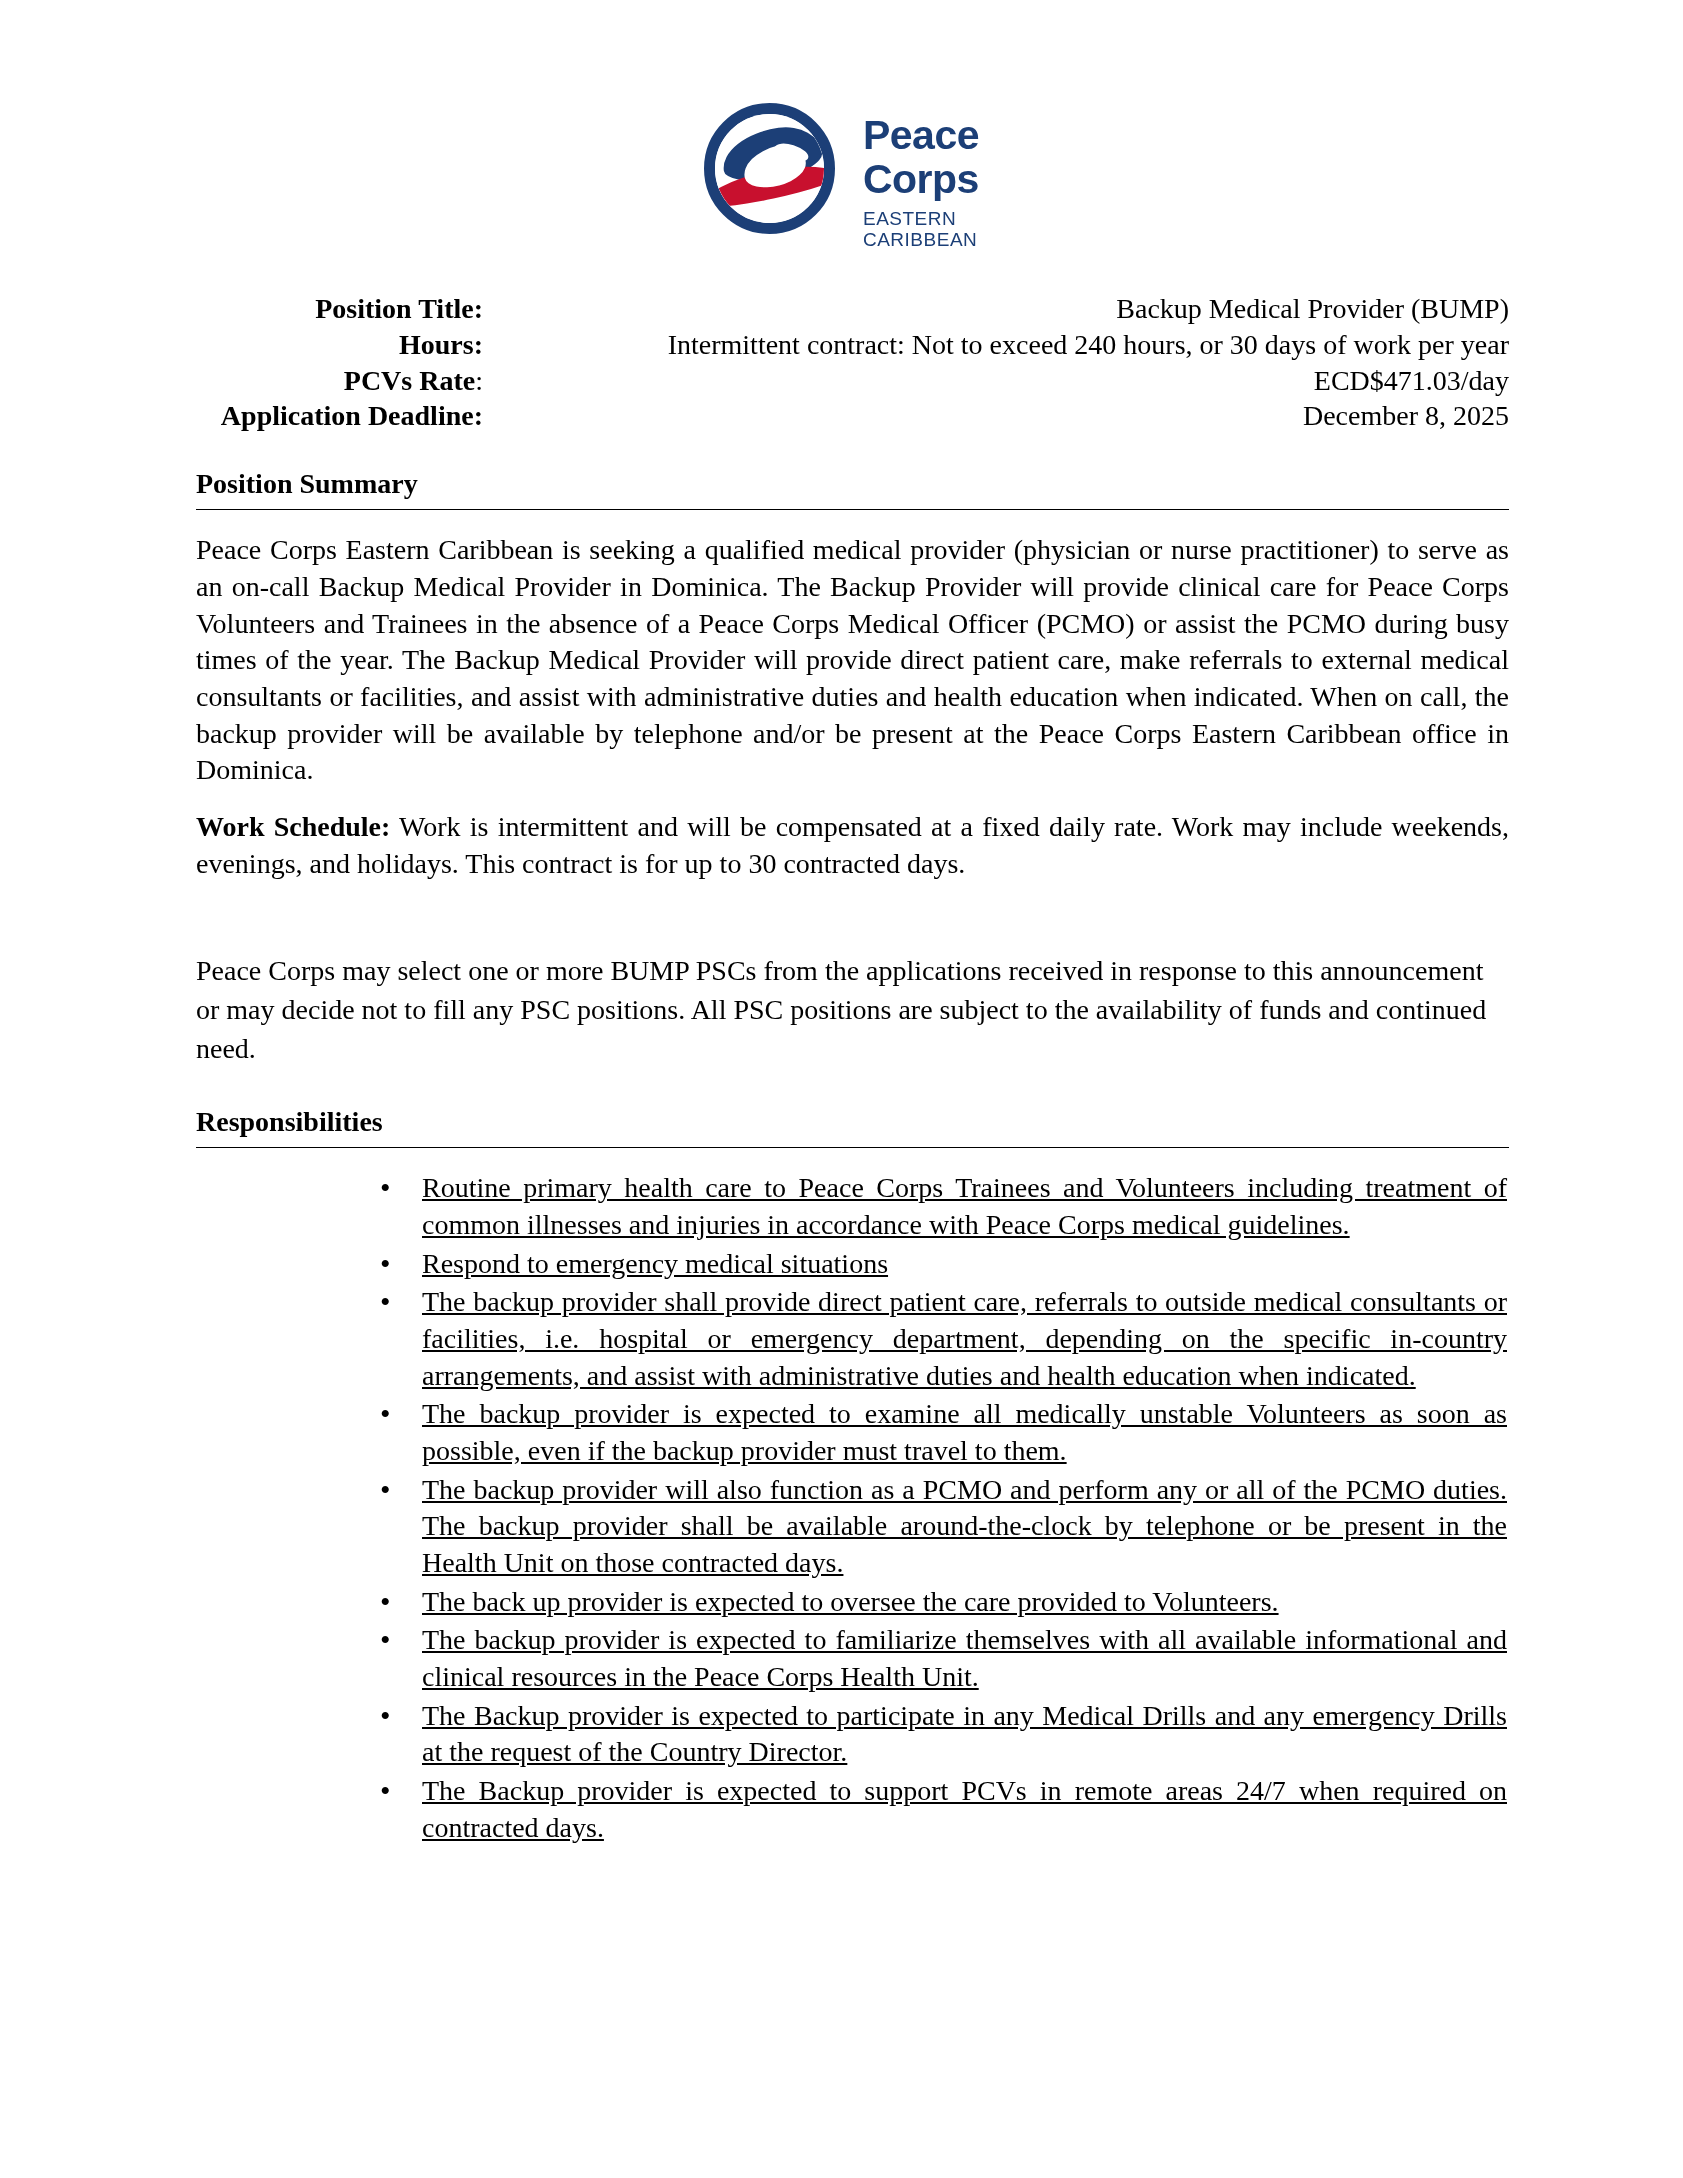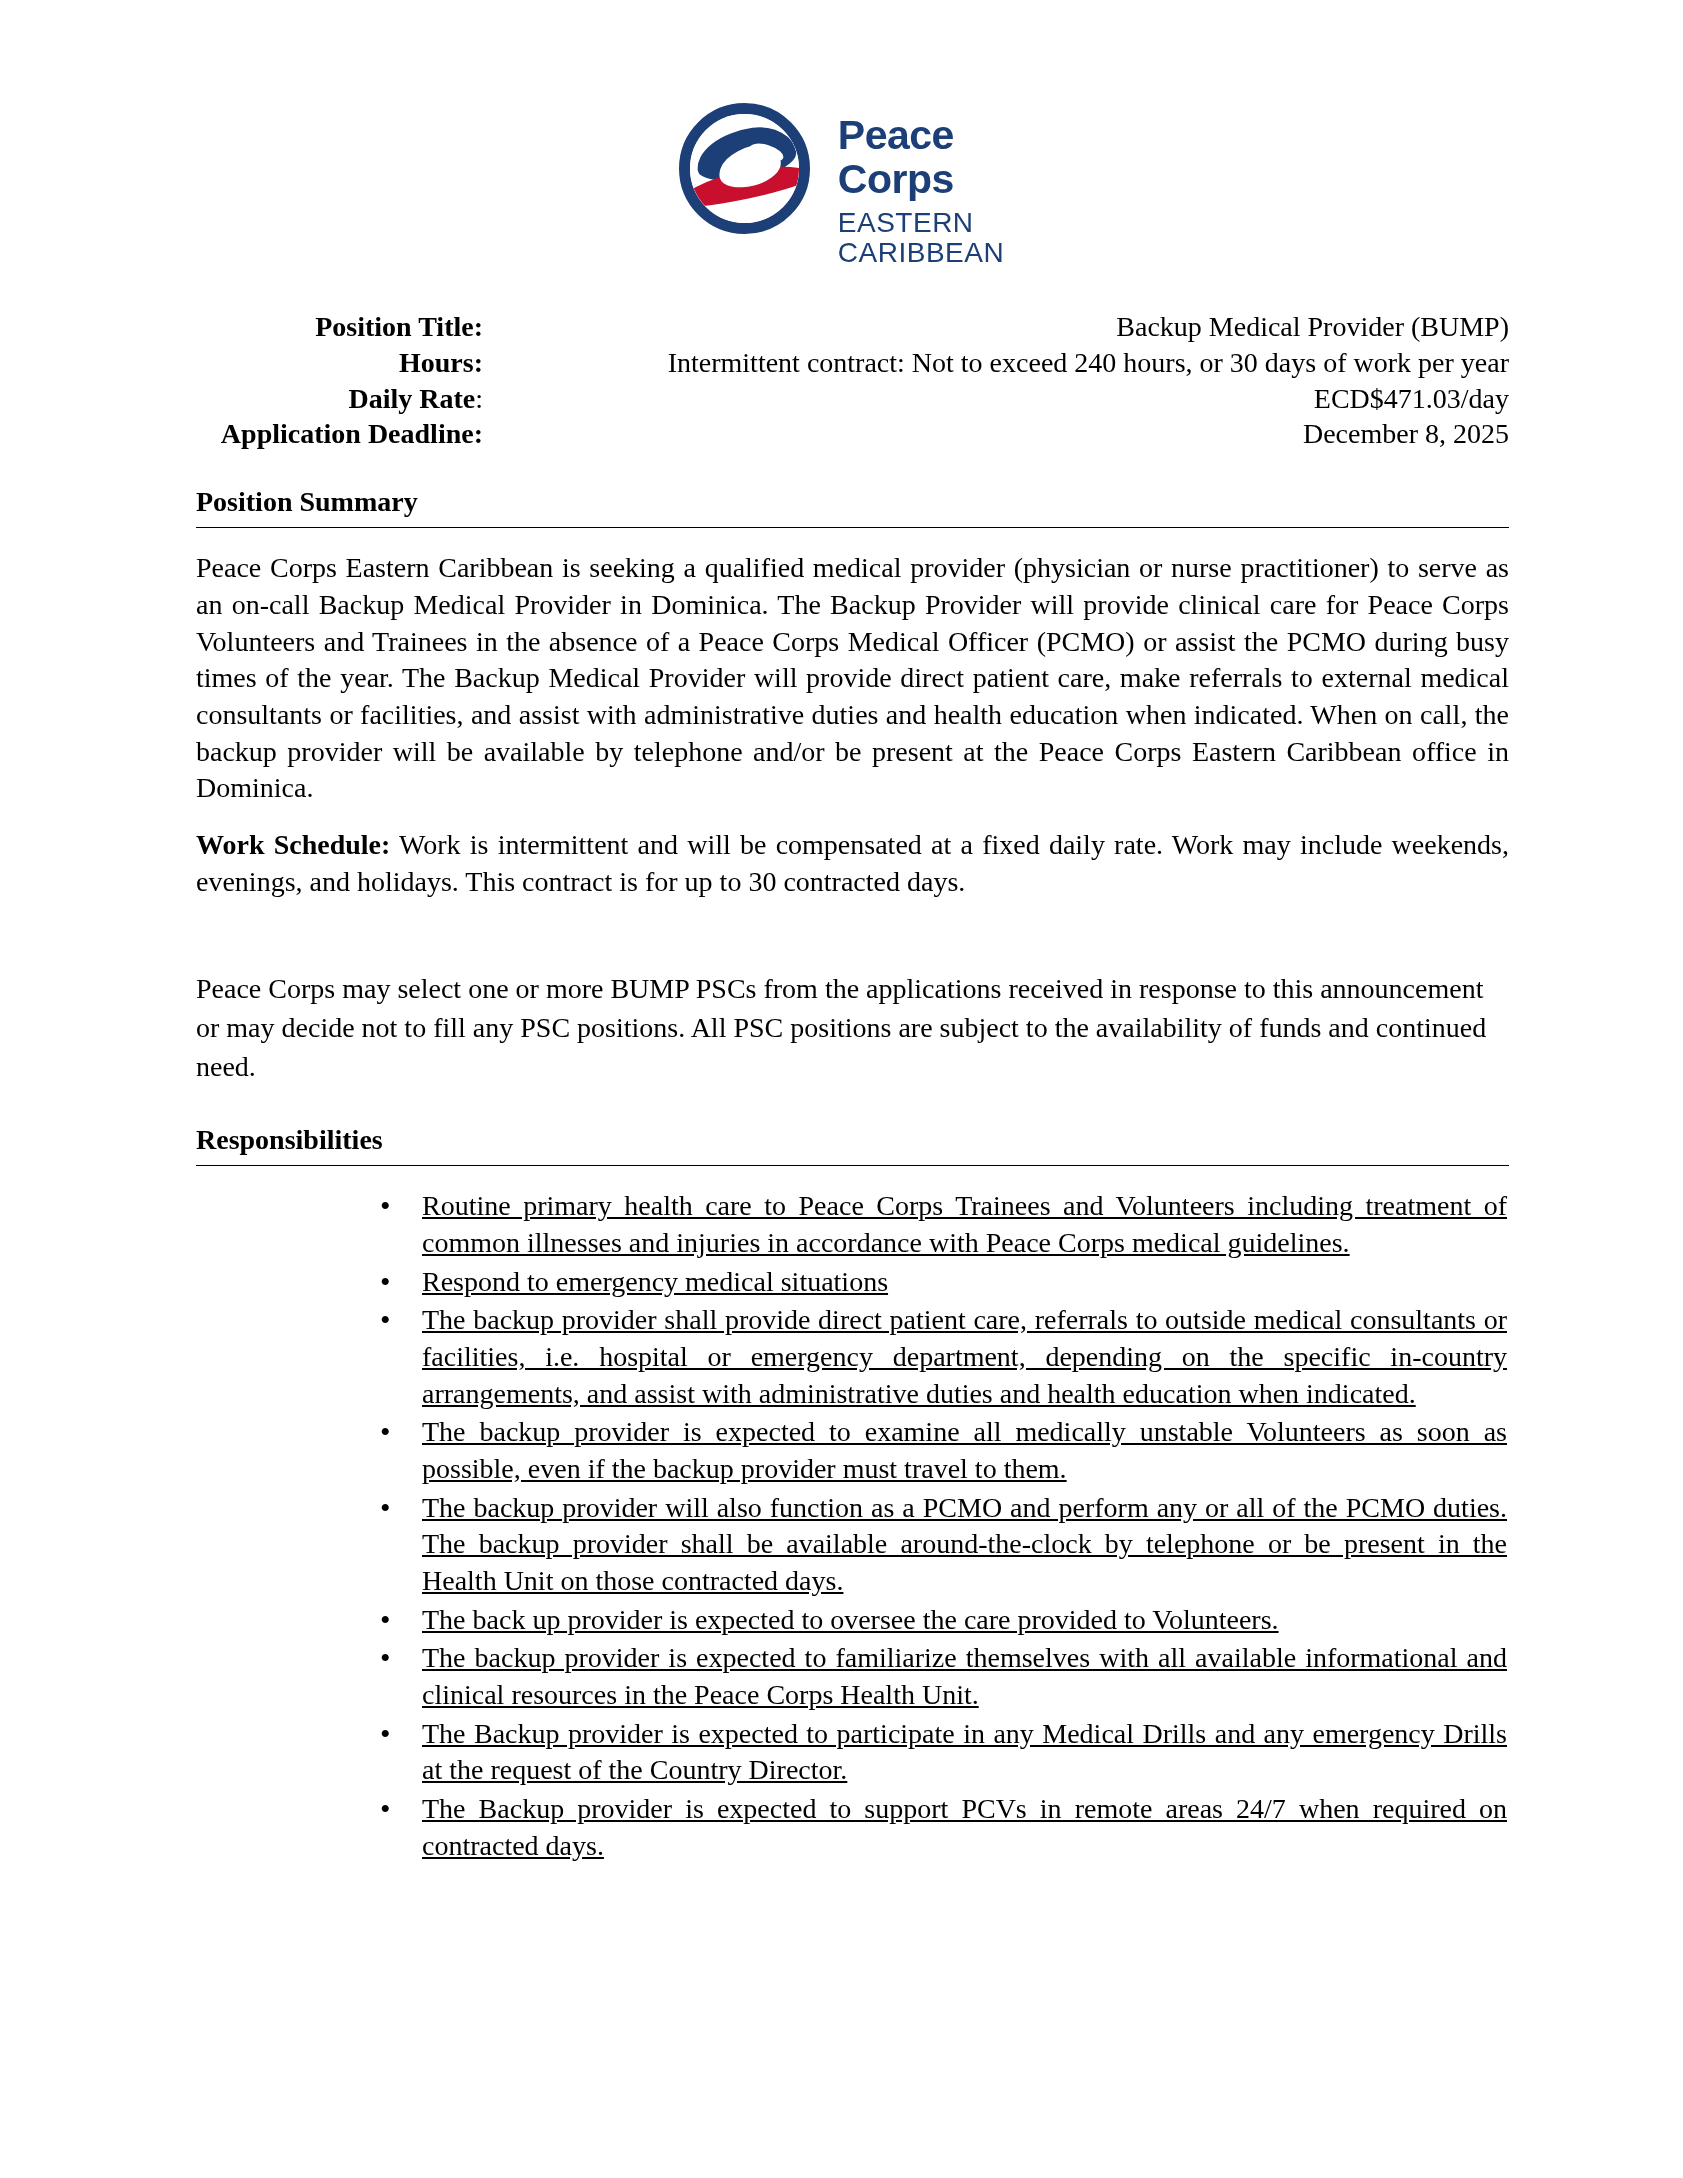--- a/index.html
+++ b/index.html
@@ -102,21 +102,21 @@
     font-family: "Liberation Sans", sans-serif;
     font-weight: bold;
     font-size: 41px;
     color: #1c3f77;
     letter-spacing: -0.5px;
   }
   .logo-text .l2 { margin-top: 3px; }
   .logo-text .l3,
   .logo-text .l4 {
     font-family: "Liberation Sans", sans-serif;
-    font-size: 28px;
+    font-size: 19px;
     color: #1c3f77;
     letter-spacing: 0.5px;
     margin-top: 9px;
   }
   .logo-text .l4 { margin-top: 2px; }
 
   
   .doc-title {
     text-align: center;
     font-weight: bold;
@@ -224,21 +224,21 @@
   <div class="meta">
     <div class="meta-row">
       <div class="meta-label">Position Title:</div>
       <div class="meta-value">Backup Medical Provider (BUMP)</div>
     </div>
     <div class="meta-row">
       <div class="meta-label">Hours:</div>
       <div class="meta-value">Intermittent contract: Not to exceed 240 hours, or 30 days of work per year</div>
     </div>
     <div class="meta-row">
-      <div class="meta-label"><span>Daily Rate</span><span class="thin">:</span></div>
+      <div class="meta-label"><span>PCVs Rate</span><span class="thin">:</span></div>
       <div class="meta-value">ECD$471.03/day</div>
     </div>
     <div class="meta-row">
       <div class="meta-label">Application Deadline:</div>
       <div class="meta-value">December 8, 2025</div>
     </div>
   </div>
 
   <div class="section-head">Position Summary</div>
 

